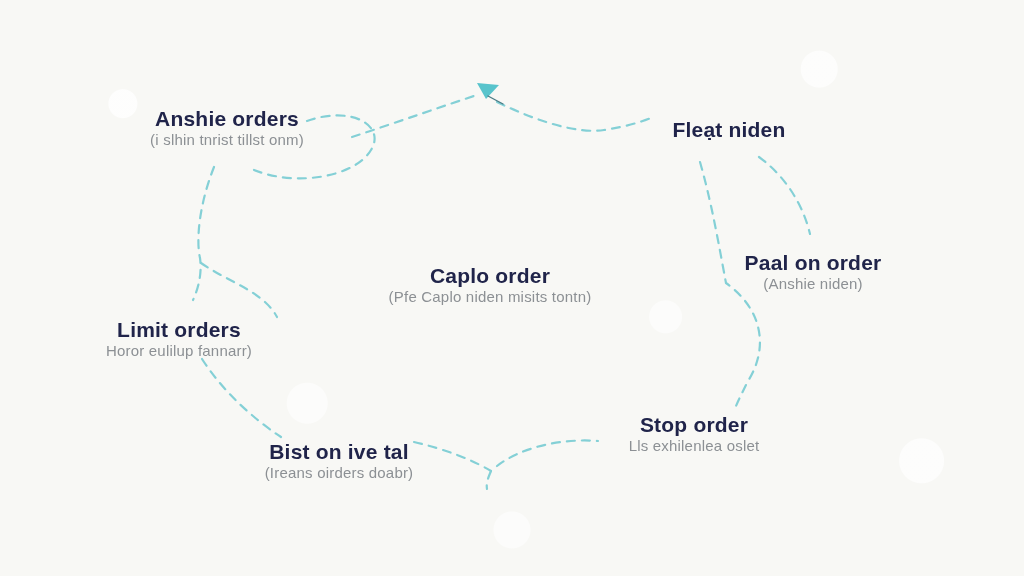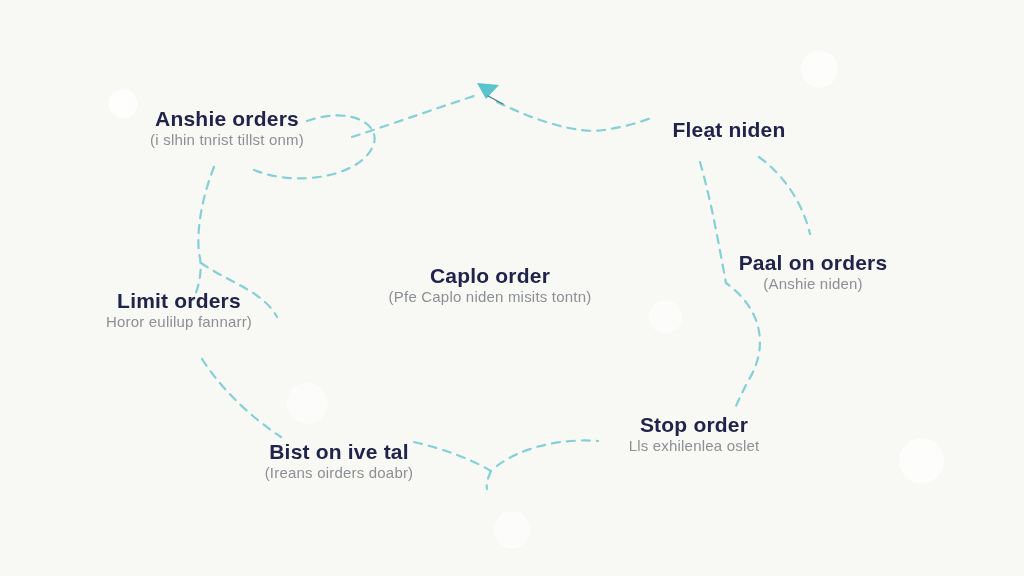--- a/index.html
+++ b/index.html
@@ -70,21 +70,21 @@
   .node .sublabel{
     font-size:15px;
     color:var(--sublabel);
     letter-spacing:.2px;
   }
   
   .n0{left:227px; top:107px;}
   .n1{left:729px; top:118px;}
   .n2{left:490px; top:264px;}
   .n3{left:813px; top:251px;}
-  .n4{left:179px; top:289px;}
+  .n4{left:179px; top:318px;}
   .n5{left:339px; top:440px;}
   .n6{left:694px; top:413px;}
 </style>
 </head>
 <body>
 
 <div class="stage">
 
   <svg class="wires" viewBox="0 0 1024 576" aria-hidden="true">
 
@@ -122,21 +122,21 @@
   <div class="node n1">
     <div class="label">Fleạt niden</div>
   </div>
 
   <div class="node n2">
     <div class="label">Caplo order</div>
     <div class="sublabel">(Pfe Caplo niden misits tontn)</div>
   </div>
 
   <div class="node n3">
-    <div class="label">Paal on orders</div>
+    <div class="label">Paal on order</div>
     <div class="sublabel">(Anshie niden)</div>
   </div>
 
   <div class="node n4">
     <div class="label">Limit orders</div>
     <div class="sublabel">Horor eulilup fannarr)</div>
   </div>
 
   <div class="node n5">
     <div class="label">Bist on ive tal</div>

